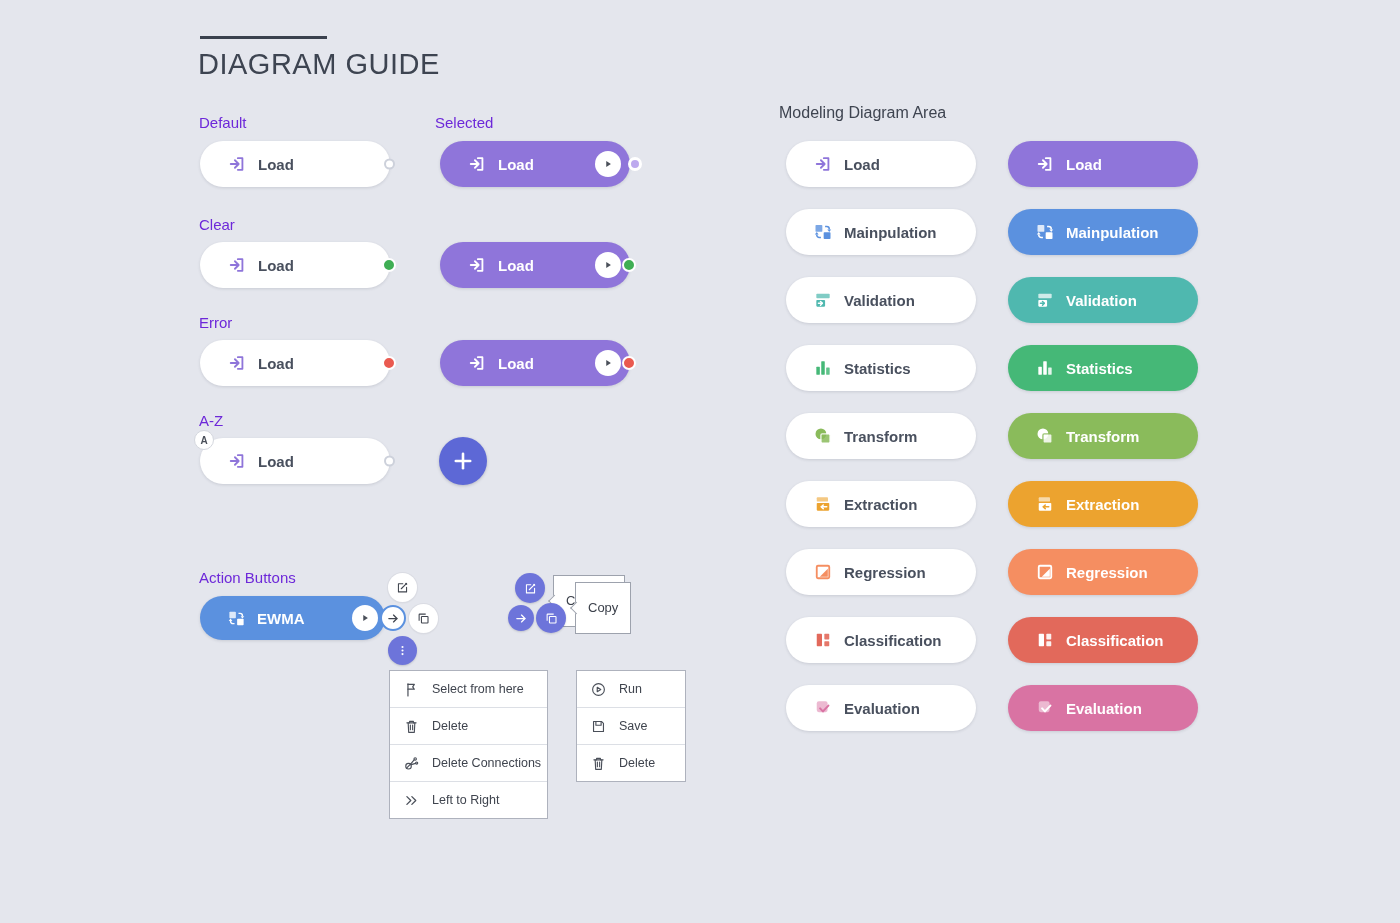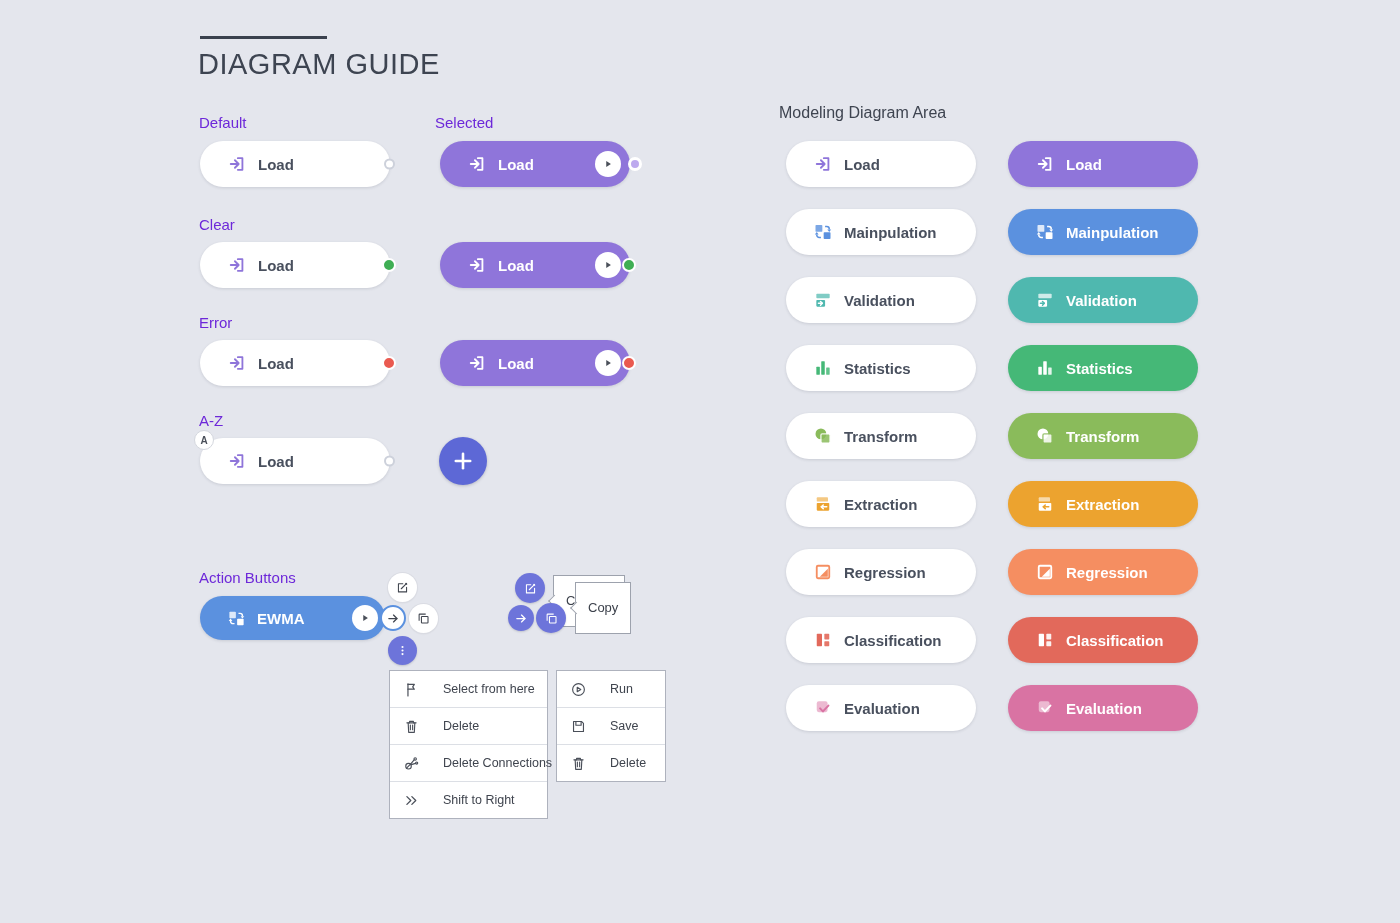--- a/index.html
+++ b/index.html
@@ -49,21 +49,21 @@
 
   .tooltip{position:absolute;background:#fff;border:1px solid #9da2ad;height:26px;line-height:26px;
            padding:12px 12px;font-size:13px;color:#3c414b;white-space:nowrap;}
   .notch{position:absolute;left:-4.5px;top:50%;width:8px;height:8px;background:#fff;
          border-left:1px solid #9da2ad;border-bottom:1px solid #9da2ad;transform:translateY(-50%) rotate(45deg);}
 
   .menu{position:absolute;background:#fff;border:1px solid #aeb2bd;box-sizing:border-box;}
   .mrow{height:36px;display:flex;align-items:center;padding:0 13px;border-bottom:1px solid #dcdfe5;cursor:pointer;}
   .menu .mrow:last-child{border-bottom:none;}
   .micon{width:17px;height:17px;flex:none;color:#4a4f59;}
-  .mlbl{font-size:12.5px;margin-left:23px;color:#3f444e;white-space:nowrap;}
+  .mlbl{font-size:12.5px;margin-left:12px;color:#3f444e;white-space:nowrap;}
 </style>
 </head>
 <body>
 
 <svg width="0" height="0" style="position:absolute" aria-hidden="true">
   <defs>
     <symbol id="sym-load-icon" viewBox="0 0 24 24">
       <g fill="none" stroke="currentColor" stroke-width="2.2" stroke-linecap="round" stroke-linejoin="round">
         <path d="M13 5h5.5v14H13"></path>
           <path d="M4.5 12H13"></path>
@@ -363,24 +363,24 @@
       <div class="mrow">
     <svg class="micon">
           <use href="#sym-delete-connections-icon"></use>
         </svg>
     <span class="mlbl">Delete Connections</span>
   </div>
       <div class="mrow">
     <svg class="micon">
           <use href="#sym-shift-right-icon"></use>
         </svg>
-    <span class="mlbl">Shift to Right</span>
+    <span class="mlbl">Left to Right</span>
   </div>
     </div>
-  <div class="menu" style="left:556px;top:670px;width:110px">
+  <div class="menu" style="left:576px;top:670px;width:110px">
       <div class="mrow">
     <svg class="micon">
           <use href="#sym-run-icon"></use>
         </svg>
     <span class="mlbl">Run</span>
   </div>
       <div class="mrow">
     <svg class="micon">
           <use href="#sym-save-icon"></use>
         </svg>

